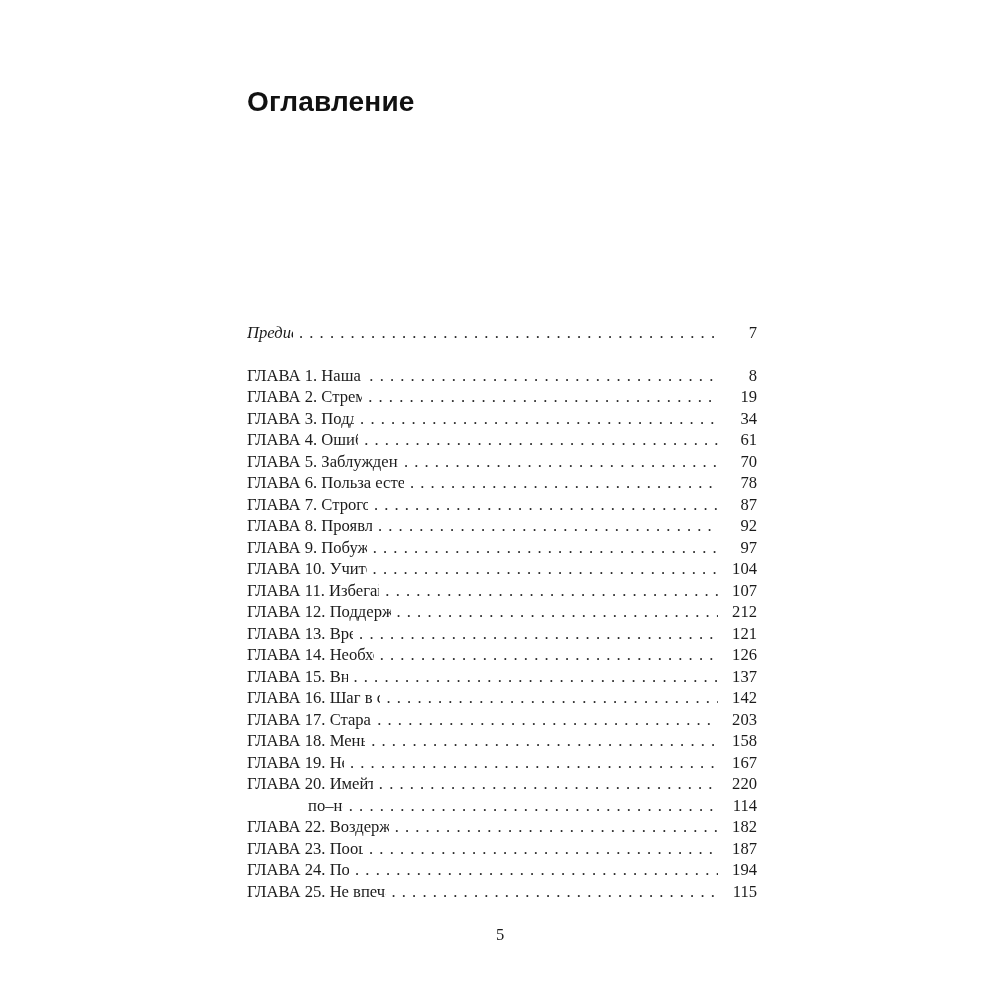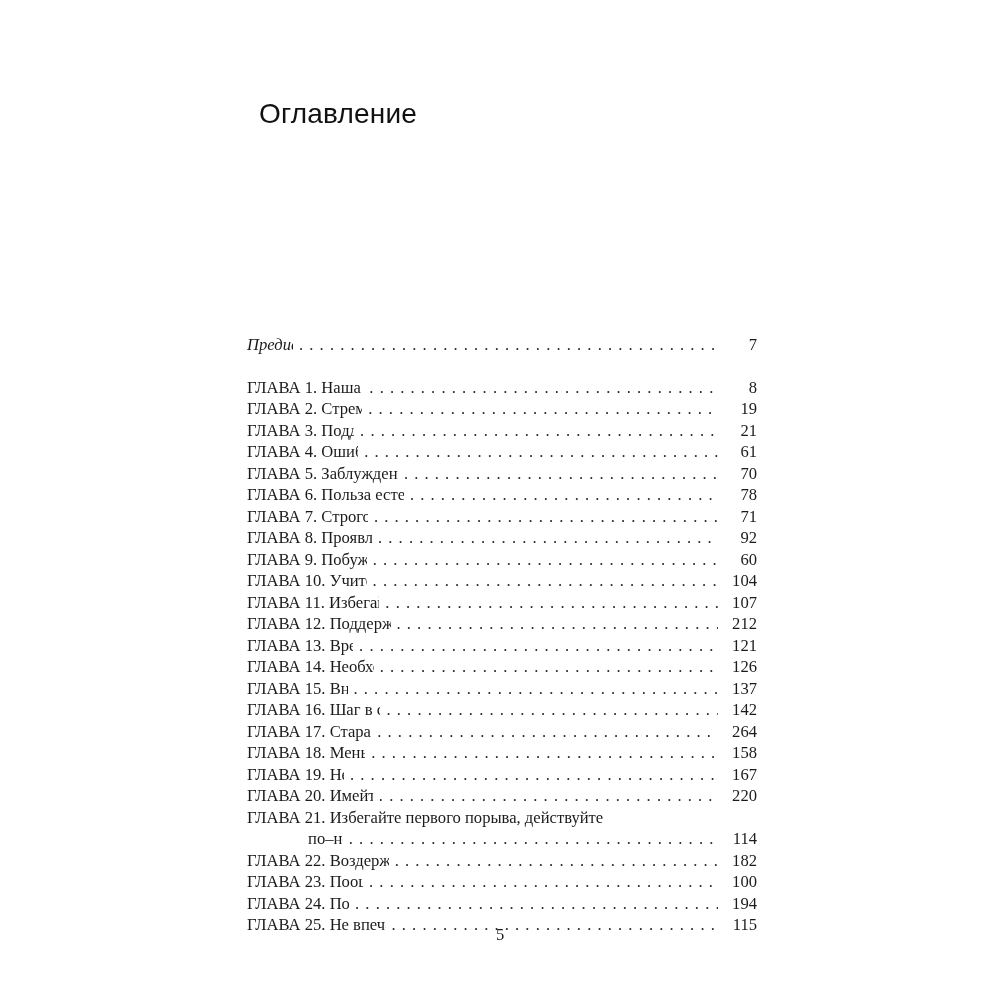--- a/index.html
+++ b/index.html
@@ -16,23 +16,23 @@
     color: #1b1b1b;
     overflow: hidden;
   }
   .content {
     position: absolute;
     left: 247px;
     top: 86px;
     width: 510px;
   }
   .title {
-    margin: 12px;
+    margin: 0;
     font-family: "Liberation Sans", sans-serif;
-    font-weight: 400;
+    font-weight: 700;
     font-size: 28px;
     letter-spacing: 0.2px;
     color: #111;
   }
   .toc {
     margin-top: 204px;
     font-size: 16.6px;
     line-height: 21.5px;
   }
   .toc-row {
@@ -103,51 +103,51 @@
             <span class="toc-page">8</span>
           </div>
           <div class="toc-row">
             <span class="toc-title">ГЛАВА 2. Стремитесь понять ребенка</span>
             <span class="leader"></span>
             <span class="toc-page">19</span>
           </div>
           <div class="toc-row">
             <span class="toc-title">ГЛАВА 3. Поддерживайте ребенка</span>
             <span class="leader"></span>
-            <span class="toc-page">21</span>
+            <span class="toc-page">34</span>
           </div>
           <div class="toc-row">
             <span class="toc-title">ГЛАВА 4. Ошибочные цели ребенка</span>
             <span class="leader"></span>
             <span class="toc-page">61</span>
           </div>
           <div class="toc-row">
             <span class="toc-title">ГЛАВА 5. Заблуждения о порицании и вознаграждении</span>
             <span class="leader"></span>
             <span class="toc-page">70</span>
           </div>
           <div class="toc-row">
             <span class="toc-title">ГЛАВА 6. Польза естественных и логических последствий</span>
             <span class="leader"></span>
             <span class="toc-page">78</span>
           </div>
           <div class="toc-row">
             <span class="toc-title">ГЛАВА 7. Строгость без доминирования</span>
             <span class="leader"></span>
-            <span class="toc-page">71</span>
+            <span class="toc-page">87</span>
           </div>
           <div class="toc-row">
             <span class="toc-title">ГЛАВА 8. Проявляйте к ребенку уважение</span>
             <span class="leader"></span>
             <span class="toc-page">92</span>
           </div>
           <div class="toc-row">
             <span class="toc-title">ГЛАВА 9. Побуждайте уважать порядок</span>
             <span class="leader"></span>
-            <span class="toc-page">60</span>
+            <span class="toc-page">97</span>
           </div>
           <div class="toc-row">
             <span class="toc-title">ГЛАВА 10. Учите уважать права других</span>
             <span class="leader"></span>
             <span class="toc-page">104</span>
           </div>
           <div class="toc-row">
             <span class="toc-title">ГЛАВА 11. Избегайте критики и заблуждений</span>
             <span class="leader"></span>
             <span class="toc-page">107</span>
@@ -173,56 +173,51 @@
             <span class="toc-page">137</span>
           </div>
           <div class="toc-row">
             <span class="toc-title">ГЛАВА 16. Шаг в сторону от борьбы за власть</span>
             <span class="leader"></span>
             <span class="toc-page">142</span>
           </div>
           <div class="toc-row">
             <span class="toc-title">ГЛАВА 17. Старайтесь уйти от конфликта</span>
             <span class="leader"></span>
-            <span class="toc-page">264</span>
+            <span class="toc-page">203</span>
           </div>
           <div class="toc-row">
             <span class="toc-title">ГЛАВА 18. Меньше слов, больше дела!</span>
             <span class="leader"></span>
             <span class="toc-page">158</span>
           </div>
           <div class="toc-row">
             <span class="toc-title">ГЛАВА 19. Не отмахивайтесь!</span>
             <span class="leader"></span>
             <span class="toc-page">167</span>
           </div>
           <div class="toc-row">
             <span class="toc-title">ГЛАВА 20. Имейте смелость сказать «нет»</span>
             <span class="leader"></span>
             <span class="toc-page">220</span>
-          </div>
-          <div class="toc-row">
-            <span class="toc-title">ГЛАВА 21. Избегайте первого порыва, действуйте</span>
-            <span class="leader no-leader"></span>
-            <span class="toc-page"></span>
           </div>
           <div class="toc-row indent">
             <span class="toc-title">по–новому</span>
             <span class="leader"></span>
             <span class="toc-page">114</span>
           </div>
           <div class="toc-row">
             <span class="toc-title">ГЛАВА 22. Воздерживайтесь от чрезмерной опеки</span>
             <span class="leader"></span>
             <span class="toc-page">182</span>
           </div>
           <div class="toc-row">
             <span class="toc-title">ГЛАВА 23. Поощряйте независимость</span>
             <span class="leader"></span>
-            <span class="toc-page">100</span>
+            <span class="toc-page">187</span>
           </div>
           <div class="toc-row">
             <span class="toc-title">ГЛАВА 24. Подальше от борьбы</span>
             <span class="leader"></span>
             <span class="toc-page">194</span>
           </div>
           <div class="toc-row">
             <span class="toc-title">ГЛАВА 25. Не впечатляйтесь детскими страхами</span>
             <span class="leader"></span>
             <span class="toc-page">115</span>

